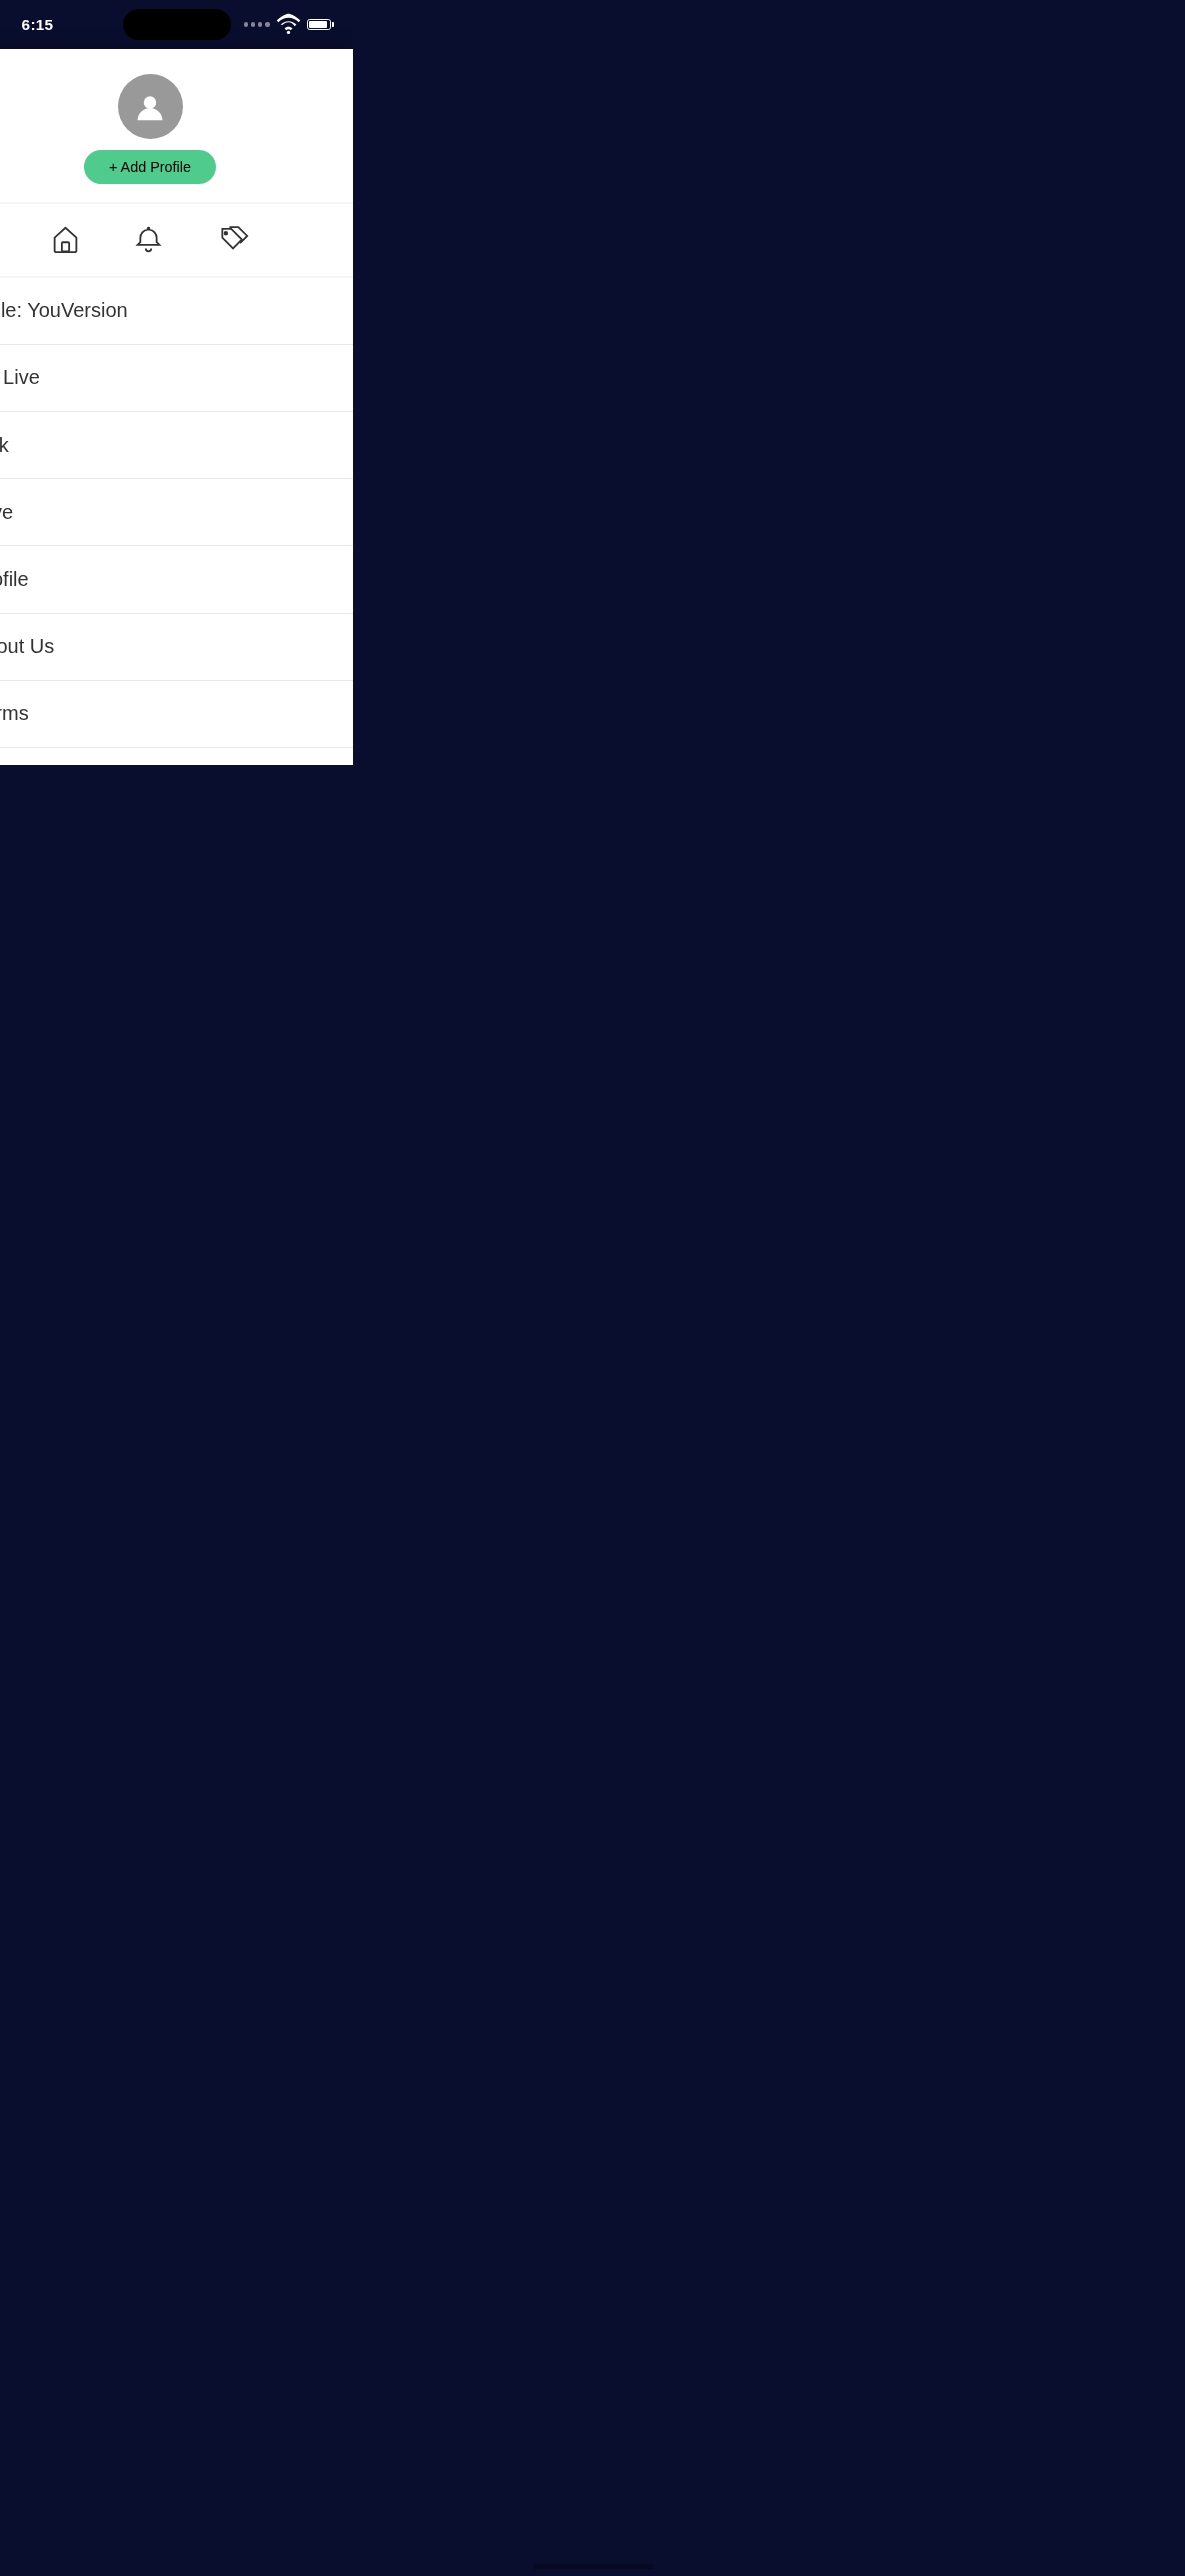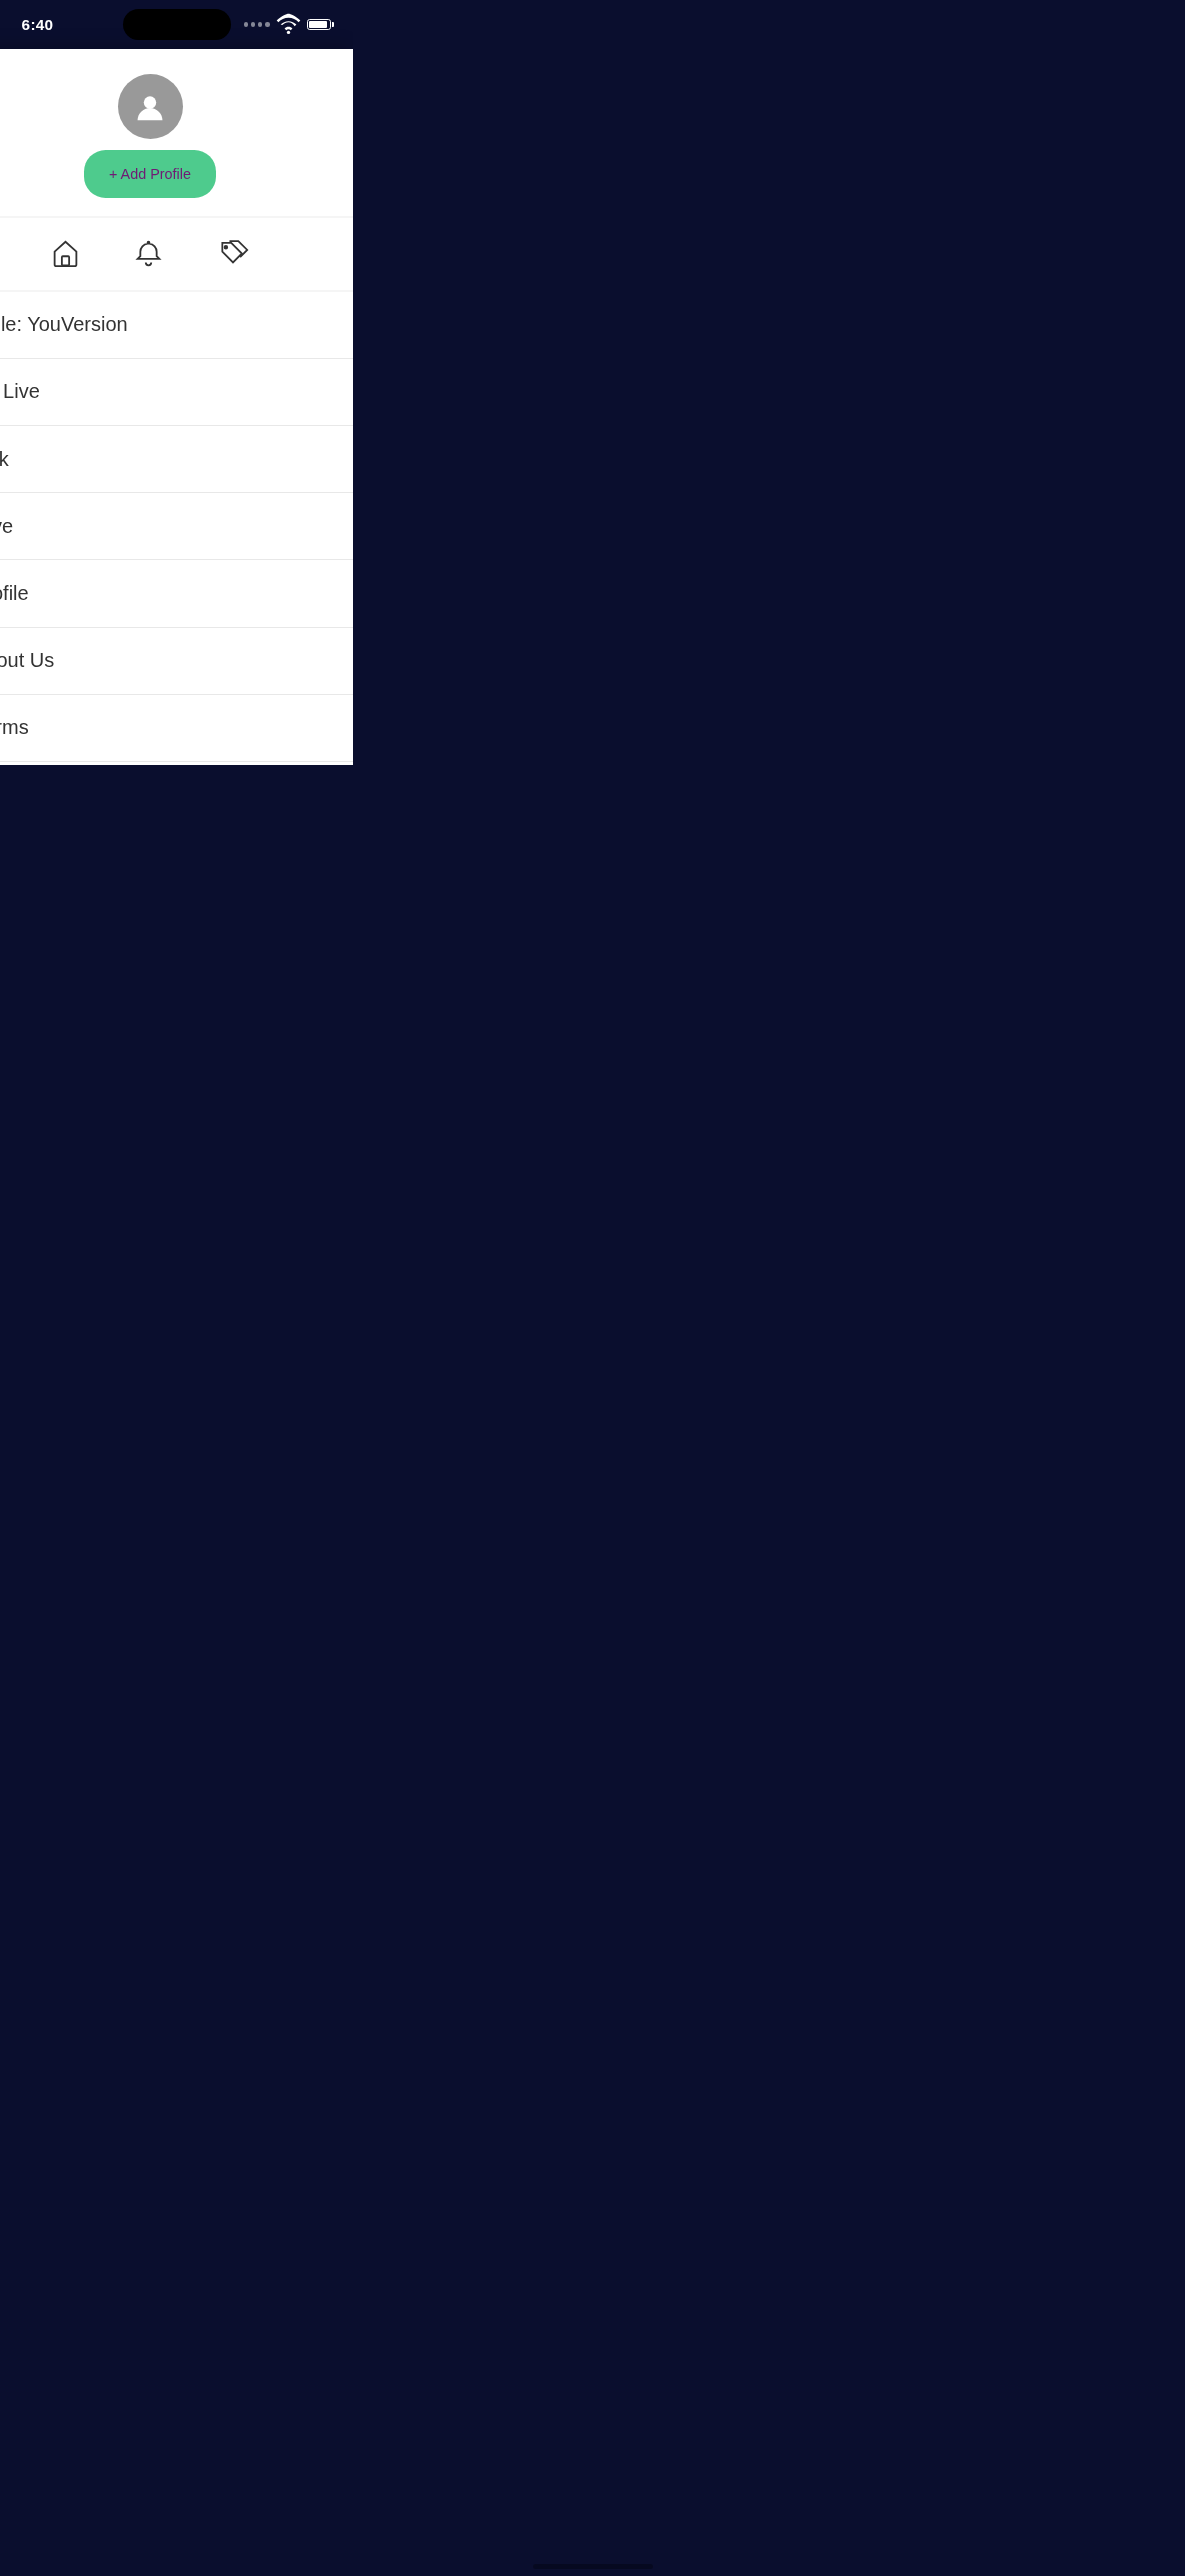--- a/index.html
+++ b/index.html
@@ -246,24 +246,24 @@
       background: #999;
       border-radius: 50%;
       display: flex;
       align-items: center;
       justify-content: center;
       margin-bottom: 10.8px;
     }
 
     .add-profile-btn {
       background: #4ecb8d;
-      color: #701a75;
+      color: #000000;
       border: none;
       border-radius: 21.6px;
-      padding: 16px 25px;
+      padding: 9px 25px;
       font-size: 14.4px;
       font-weight: 500;
       cursor: pointer;
     }
 
     
     .drawer-icons {
       display: flex;
       justify-content: center;
       gap: 54px;
@@ -315,21 +315,21 @@
     
     .icon-svg {
       width: 27px;
       height: 27px;
     }
   </style>
 </head>
 <body>
 
 <div class="status-bar">
-  <span class="status-time">6:40</span>
+  <span class="status-time">6:15</span>
   <div class="dynamic-island"></div>
   <div class="status-icons">
     <div class="wifi-dots">
       <div class="wifi-dot"></div>
       <div class="wifi-dot"></div>
       <div class="wifi-dot"></div>
       <div class="wifi-dot"></div>
     </div>
 
     <svg class="icon-svg" viewBox="0 0 24 24" fill="white" width="16" height="16">

